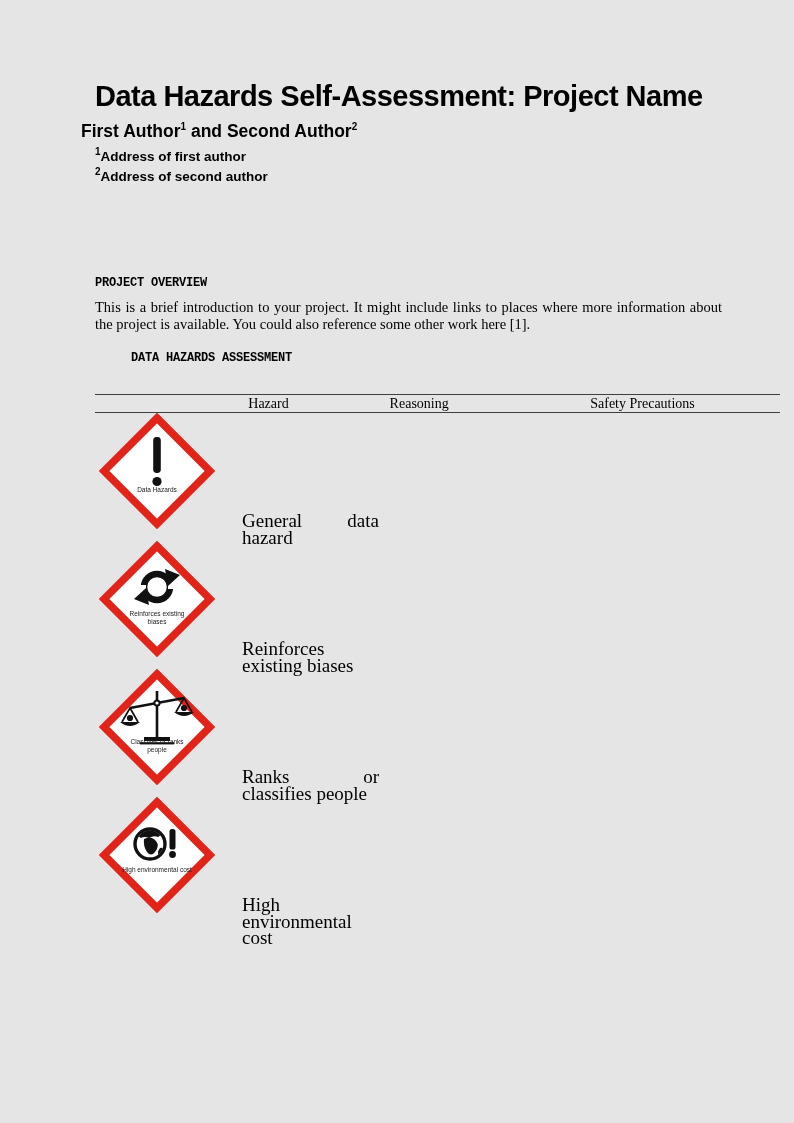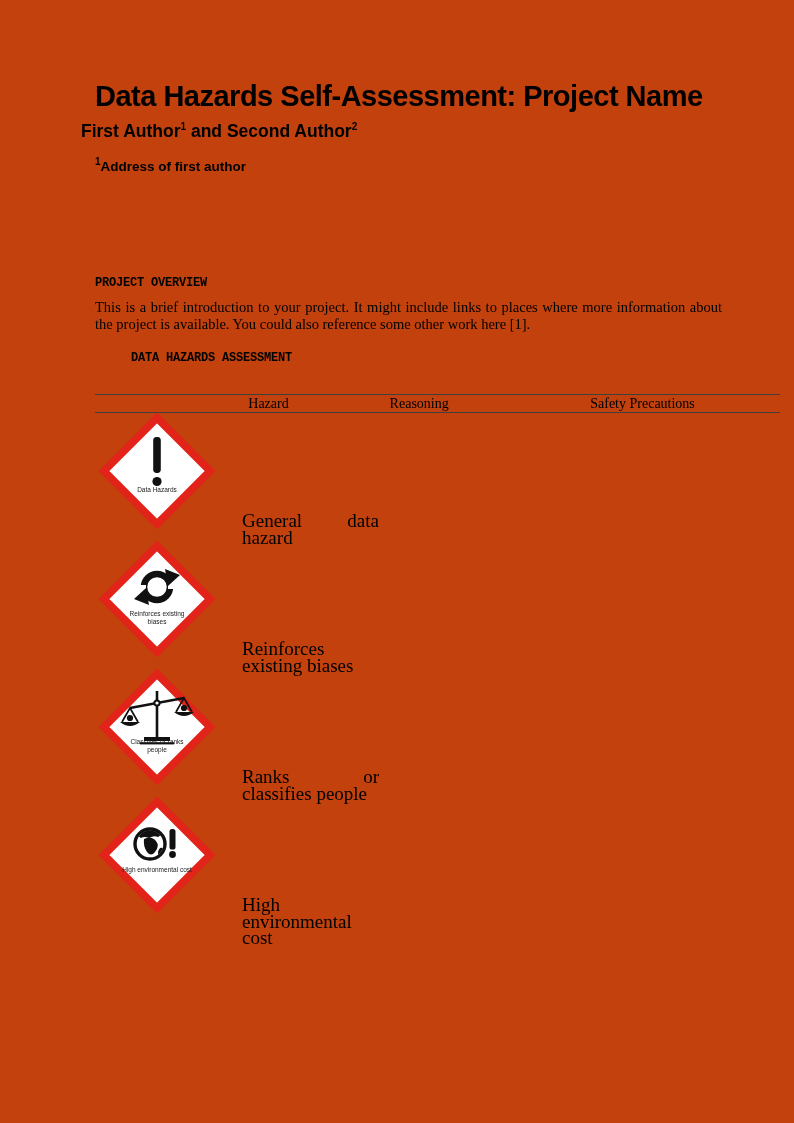--- a/index.html
+++ b/index.html
@@ -1,41 +1,41 @@
 <!DOCTYPE html>
 <html><head>
 <meta charset="utf-8">
 <style>
   html,body { margin:0; padding:0; background:#ffffff; }
   .page {
     position:relative;
     width:794px; height:1123px;
-    background:#c2410c;
+    background:#e5e5e5;
     font-family:"Liberation Serif", serif;
     color:#000;
     overflow:hidden;
   }
   .abs { position:absolute; }
 
   .doc-title {
     left:95px; top:80px; width:660px;
     font-family:"Liberation Sans", sans-serif;
     font-weight:bold; font-size:29px; letter-spacing:-0.5px;
     color:#000;
   }
   .authors {
     left:81px; top:121px; width:600px;
     font-family:"Liberation Sans", sans-serif;
     font-weight:bold; font-size:17.5px;
   }
   .authors sup, .affil sup { font-size:10px; }
   .affil {
-    left:95px; top:152px; width:600px;
-    font-family:"Liberation Sans", sans-serif;
-    font-weight:bold; font-size:13.5px; line-height:20px;
+    left:95px; top:144px; width:600px;
+    font-family:"Liberation Sans", sans-serif;
+    font-weight:bold; font-size:13.5px; line-height:15px;
   }
   .sec-heading {
     left:95px; width:600px;
     font-family:Liberation Mono, monospace;
     font-weight:bold; font-size:12px; letter-spacing:-0.2px;
   }
   .overview-heading { top:276px; }
   .overview-body {
     left:95px; top:299px; width:627px;
     font-size:14.5px; line-height:16.8px;
@@ -85,20 +85,21 @@
 <div class="page">
 
   <div class="abs doc-title">Data Hazards Self-Assessment: Project Name</div>
 
   <div class="abs authors">
     <span>First Author</span><sup>1</sup><span> and </span><span>Second Author</span><sup>2</sup>
   </div>
 
   <div class="abs affil">
     <div><sup>1</sup><span>Address of first author</span></div>
+    <div><sup>2</sup><span>Address of second author</span></div>
   </div>
 
   <div class="abs sec-heading overview-heading">PROJECT OVERVIEW</div>
 
   <div class="abs overview-body">This is a brief introduction to your project. It might include links to places where more information about the project is available. You could also reference some other work here [1].</div>
 
   <div class="abs sec-heading assessment-heading">DATA HAZARDS ASSESSMENT</div>
 
   <div class="abs hazard-table">
 

